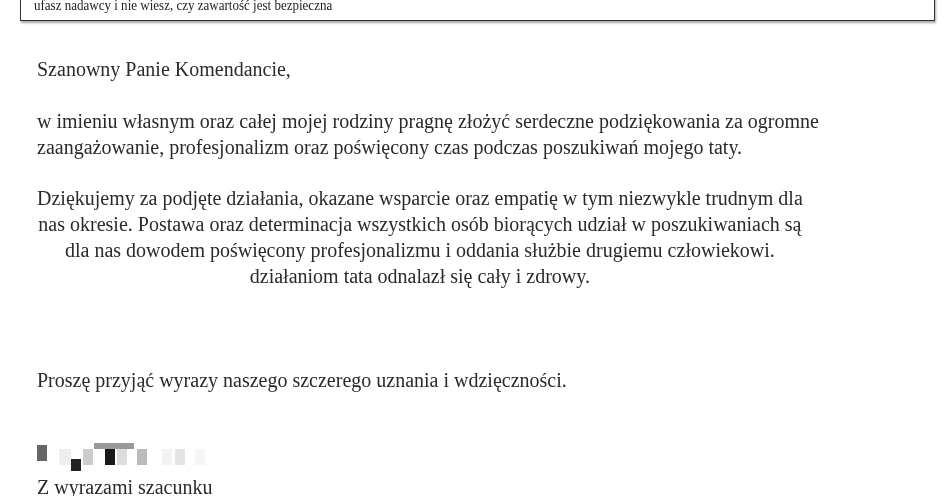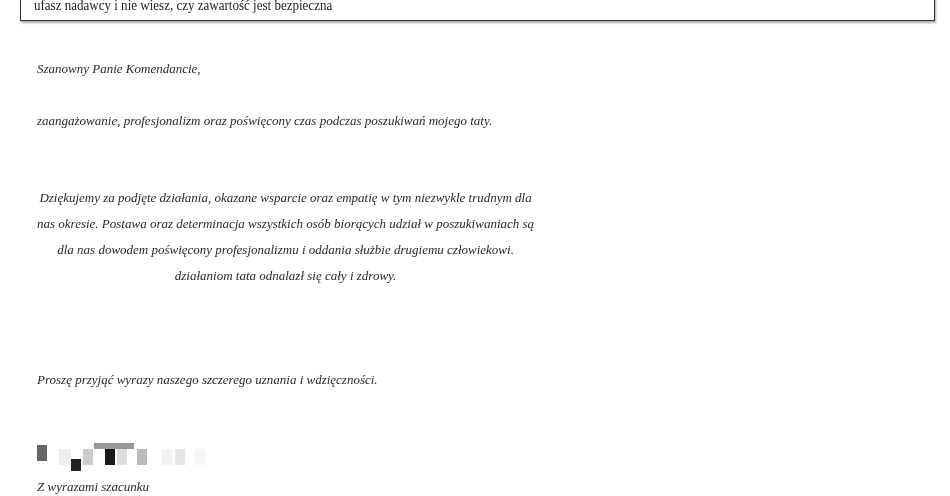--- a/index.html
+++ b/index.html
@@ -20,36 +20,37 @@
   .warning-text {
     position: absolute; left: 13px; top: 6px;
     font-size: 14px; color: #222; white-space: nowrap;
     transform: scaleX(0.93); transform-origin: left;
   }
   .greeting { position: absolute; left: 37px; top: 56px; }
   .para1 { position: absolute; left: 37px; top: 108px; }
   .para2 { position: absolute; left: 37px; top: 185px; text-align: center; }
   .para3 { position: absolute; left: 37px; top: 367px; }
   .closing { position: absolute; left: 37px; top: 433px; margin-top: 41px; }
-  .line { font-size: 13px; line-height: 26px; white-space: nowrap; display: block; font-style: italic; }
+  .line { font-size: 20px; line-height: 26px; white-space: nowrap; display: block; }
   .sig-redacted { position: absolute; left: 37px; top: 443px; width: 180px; height: 30px; }
   .px { position: absolute; width: 10px; height: 16px; }
 </style>
 </head>
 <body>
 
 <div class="warning-box">
   <span class="warning-text">ufasz nadawcy i nie wiesz, czy zawartość jest bezpieczna</span>
 </div>
 
 <div class="greeting">
   <span class="line">Szanowny Panie Komendancie,</span>
 </div>
 
 <div class="para1">
+  <span class="line">w imieniu własnym oraz całej mojej rodziny pragnę złożyć serdeczne podziękowania za ogromne</span>
   <span class="line">zaangażowanie, profesjonalizm oraz poświęcony czas podczas poszukiwań mojego taty.</span>
 </div>
 
 <div class="para2">
   <span class="line">Dziękujemy za podjęte działania, okazane wsparcie oraz empatię w tym niezwykle trudnym dla</span>
   <span class="line">nas okresie. Postawa oraz determinacja wszystkich osób biorących udział w poszukiwaniach są</span>
   <span class="line">dla nas dowodem poświęcony profesjonalizmu i oddania służbie drugiemu człowiekowi.</span>
   <span class="line">działaniom tata odnalazł się cały i zdrowy.</span>
 </div>
 

